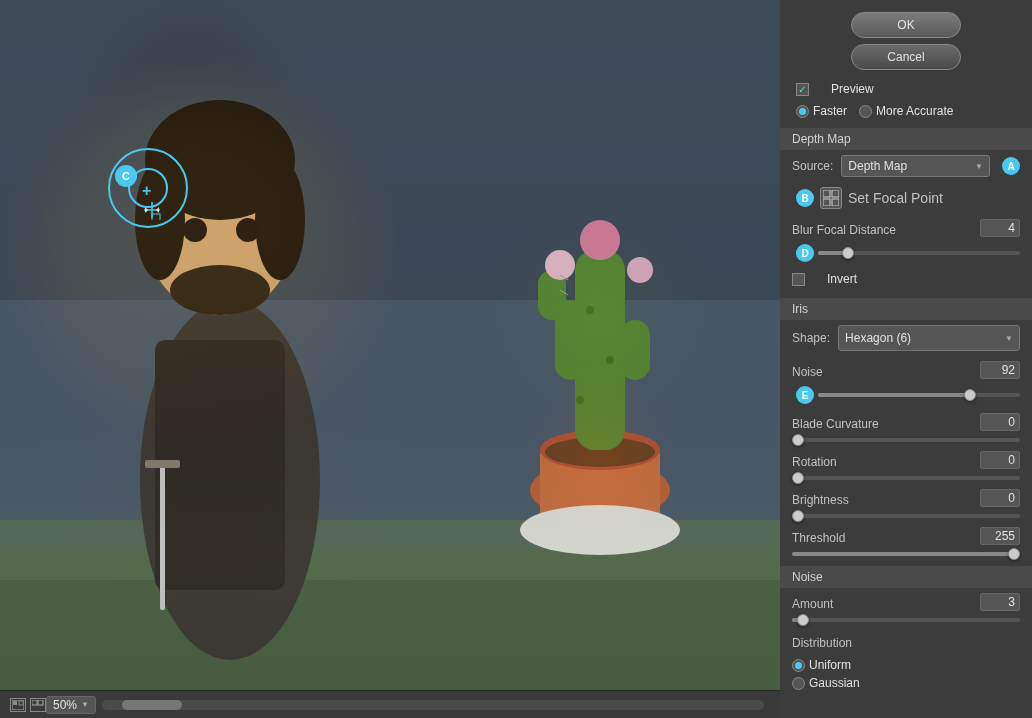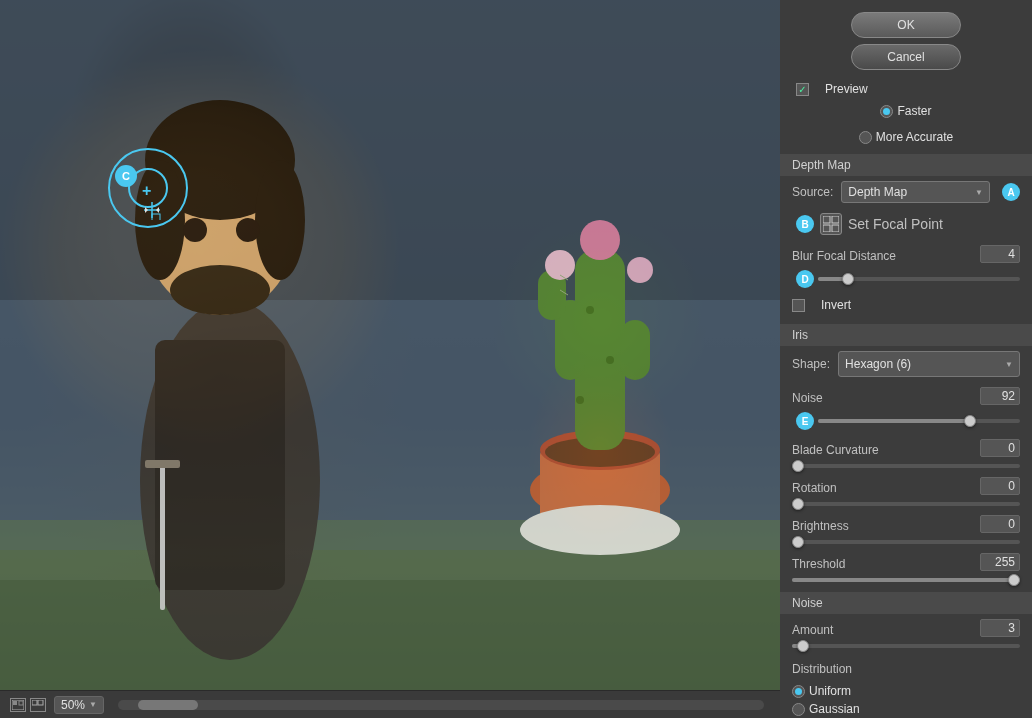--- a/index.html
+++ b/index.html
@@ -156,21 +156,21 @@
     .preview-row {
       display: flex;
       align-items: center;
       padding: 4px 16px;
       gap: 6px;
     }
 
     .checkbox-label {
       display: flex;
       align-items: center;
-      gap: 16px;
+      gap: 22px;
       cursor: pointer;
       text-align: center;
     }
 
     .checkbox {
       width: 13px;
       height: 13px;
       border: 1px solid #888;
       background: #555;
       display: flex;
@@ -181,23 +181,22 @@
     .checkbox.checked::after {
       content: '✓';
       font-size: 10px;
       color: #4af0a0;
     }
 
     
     .radio-row {
       display: flex;
       align-items: center;
-      padding: 4px 8px;
+      padding: 4px 16px;
       gap: 12px;
-      flex-direction: column;
     }
 
     .radio-label {
       display: flex;
       align-items: center;
       gap: 4px;
       cursor: pointer;
     }
 
     .radio {
@@ -378,21 +377,20 @@
     }
 
     
     .status-bar {
       height: 28px;
       background: #3a3a3a;
       border-top: 1px solid #2a2a2a;
       display: flex;
       align-items: center;
       padding: 0 10px;
-      gap: 8px;
     }
 
     .status-icons {
       display: flex;
       align-items: center;
       gap: 4px;
     }
 
     .status-box-icon {
       width: 16px;

